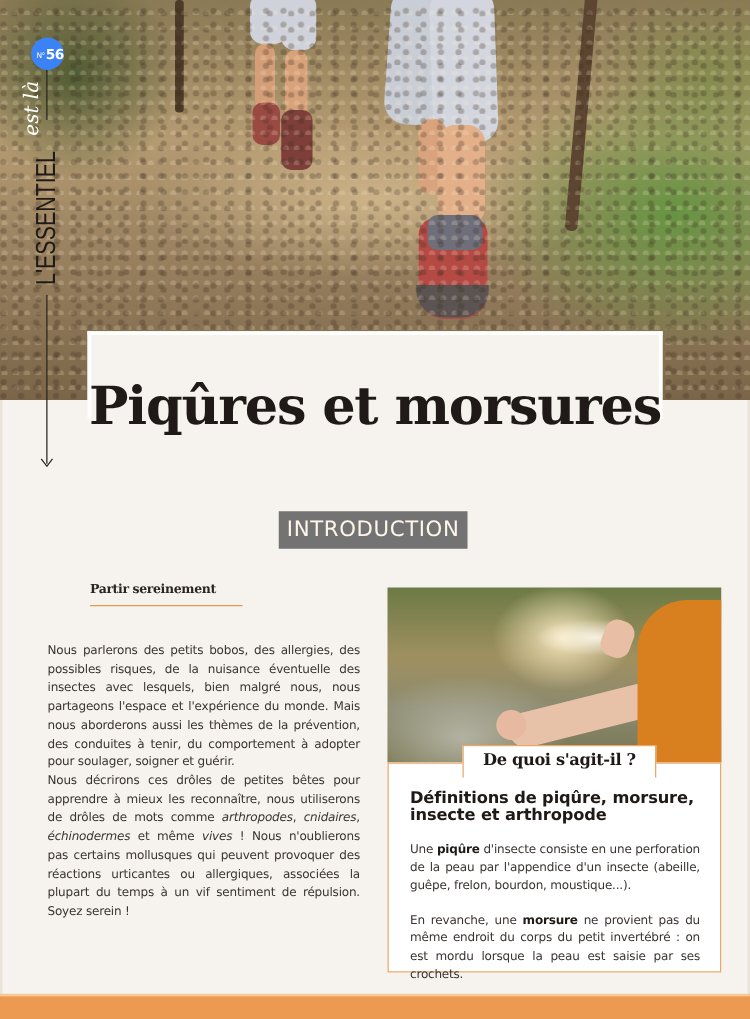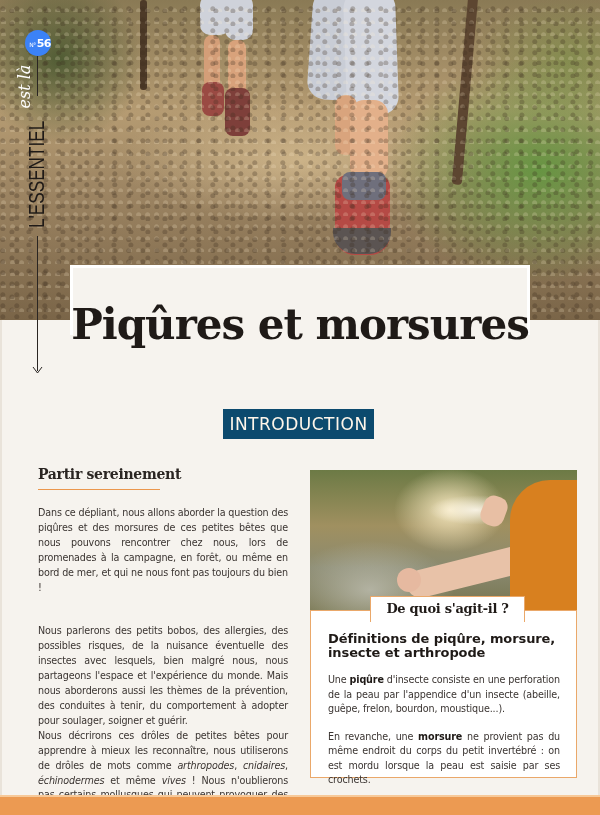--- a/index.html
+++ b/index.html
@@ -63,21 +63,21 @@
     line-height: 50px;
   }
   .subtitle {
     margin-top: 10px;
     font-family: "DejaVu Sans", sans-serif;
     font-size: 20px; color: #e8964b; letter-spacing: 0.5px;
     line-height: 26px;
   }
   .intro-badge {
     position: absolute; left: 223px; top: 409px; width: 151px; height: 30px;
-    background: #0c4a6e; color: #fff6ea; font-size: 17px; letter-spacing: 0.5px;
+    background: #737373; color: #fff6ea; font-size: 17px; letter-spacing: 0.5px;
     display: flex; align-items: center; justify-content: center; text-align: center;
   }
 
   
   .issue-badge {
     position: absolute; left: 25px; top: 30px; width: 26px; height: 26px; border-radius: 50%;
     background: #3b82f6; color: #fff; font-size: 11px; font-weight: bold;
     display: flex; align-items: center; justify-content: flex-end; letter-spacing: -0.5px;
   }
   .issue-badge .no { font-size: 6px; font-weight: normal; margin-right: 1px; margin-top: 2px; }
@@ -87,23 +87,24 @@
     white-space: nowrap; display: flex; align-items: flex-end;
   }
   .brand-main { font-family: "Liberation Sans", sans-serif; font-size: 22px; color: #1f1a17; letter-spacing: 0px; font-stretch: condensed; transform: scaleX(0.78); transform-origin: 0 50%; display: inline-block; }
   .brand-script { font-family: "DejaVu Serif", serif; font-style: italic; font-size: 16px; color: #fff; margin-left: -18px; margin-bottom: 16px; }
   .side-line-bottom { position: absolute; left: 37px; top: 236px; width: 1px; height: 135px; background: #2a2522; }
   .side-arrow { position: absolute; left: 32px; top: 366px; width: 11px; height: 8px; }
 
   
   .left-col { position: absolute; left: 38px; top: 466px; width: 250px; }
   .section-heading {
-    font-family: "DejaVu Serif", serif; font-weight: bold; font-size: 14px; color: #2a2522;
+    font-family: "DejaVu Serif", serif; font-weight: bold; font-size: 10px; color: #2a2522;
     padding-bottom: 7px; border-bottom: 1.5px solid #eb974d; width: 122px; white-space: nowrap;
     letter-spacing: -0.3px;
+    margin-left: 34px;
   }
   .para {
     font-size: 9.6px; line-height: 14.9px; color: #3a3431; text-align: justify;
     letter-spacing: -0.15px;
   }
   .para.first { margin-top: 16px; }
   .para.gap { margin-top: 29px; }
   .para em { font-style: italic; }
 
   
@@ -179,21 +180,20 @@
   <polyline points="1,1 5.5,7 10,1" fill="none" stroke="#2a2522" stroke-width="1"></polyline>
 </svg>
 
 <div class="title-block">
   <div class="main-title">Piqûres et morsures</div>
 </div>
 <div class="intro-badge">INTRODUCTION</div>
 
 <div class="left-col">
   <div class="section-heading">Partir sereinement</div>
-  <p class="para first">Dans ce dépliant, nous allons aborder la question des piqûres et des morsures de ces petites bêtes que nous pouvons rencontrer chez nous, lors de promenades à la campagne, en forêt, ou même en bord de mer, et qui ne nous font pas toujours du bien !</p>
   <p class="para gap">Nous parlerons des petits bobos, des allergies, des possibles risques, de la nuisance éventuelle des insectes avec lesquels, bien malgré nous, nous partageons l'espace et l'expérience du monde. Mais nous aborderons aussi les thèmes de la prévention, des conduites à tenir, du comportement à adopter pour soulager, soigner et guérir.</p>
   <p class="para"><span>Nous décrirons ces drôles de petites bêtes pour apprendre à mieux les reconnaître, nous utiliserons de drôles de mots comme </span><em>arthropodes</em><span>, </span><em>cnidaires</em><span>, </span><em>échinodermes</em><span> et même </span><em>vives</em><span> ! Nous n'oublierons pas certains mollusques qui peuvent provoquer des réactions urticantes ou allergiques, associées la plupart du temps à un vif sentiment de répulsion. Soyez serein !</span></p>
 </div>
 
 <div class="photo2">
   <div class="spray"></div>
   <div class="arm"></div>
   <div class="fist"></div>
   <div class="shirt"></div>
   <div class="hand2"></div>

